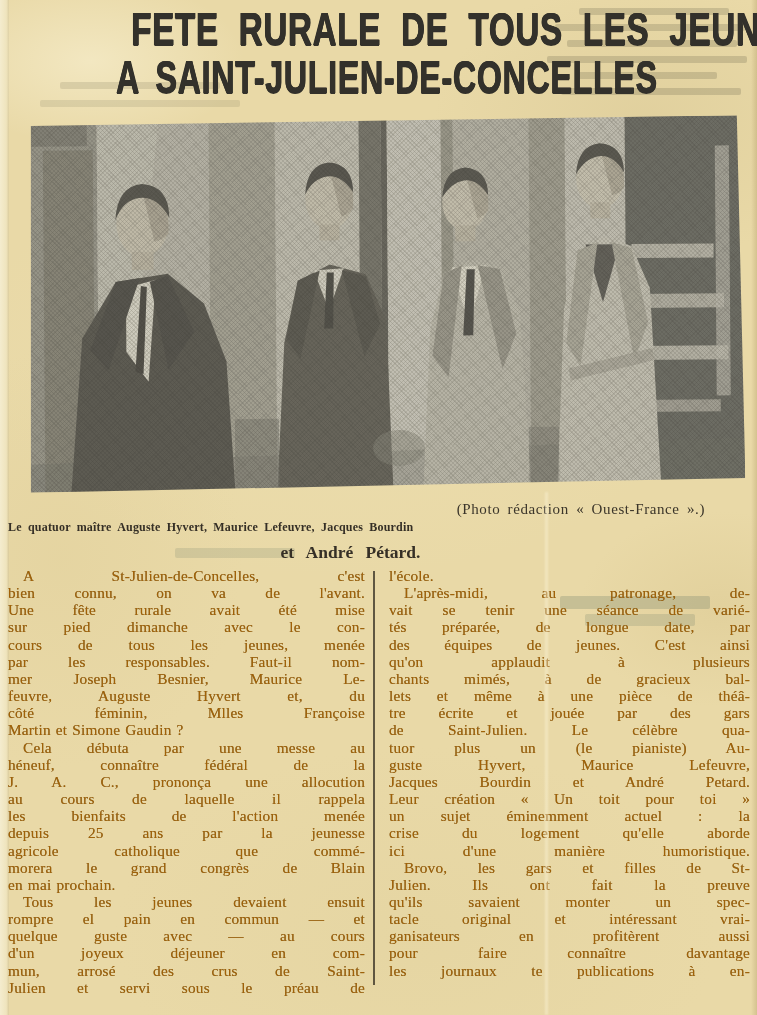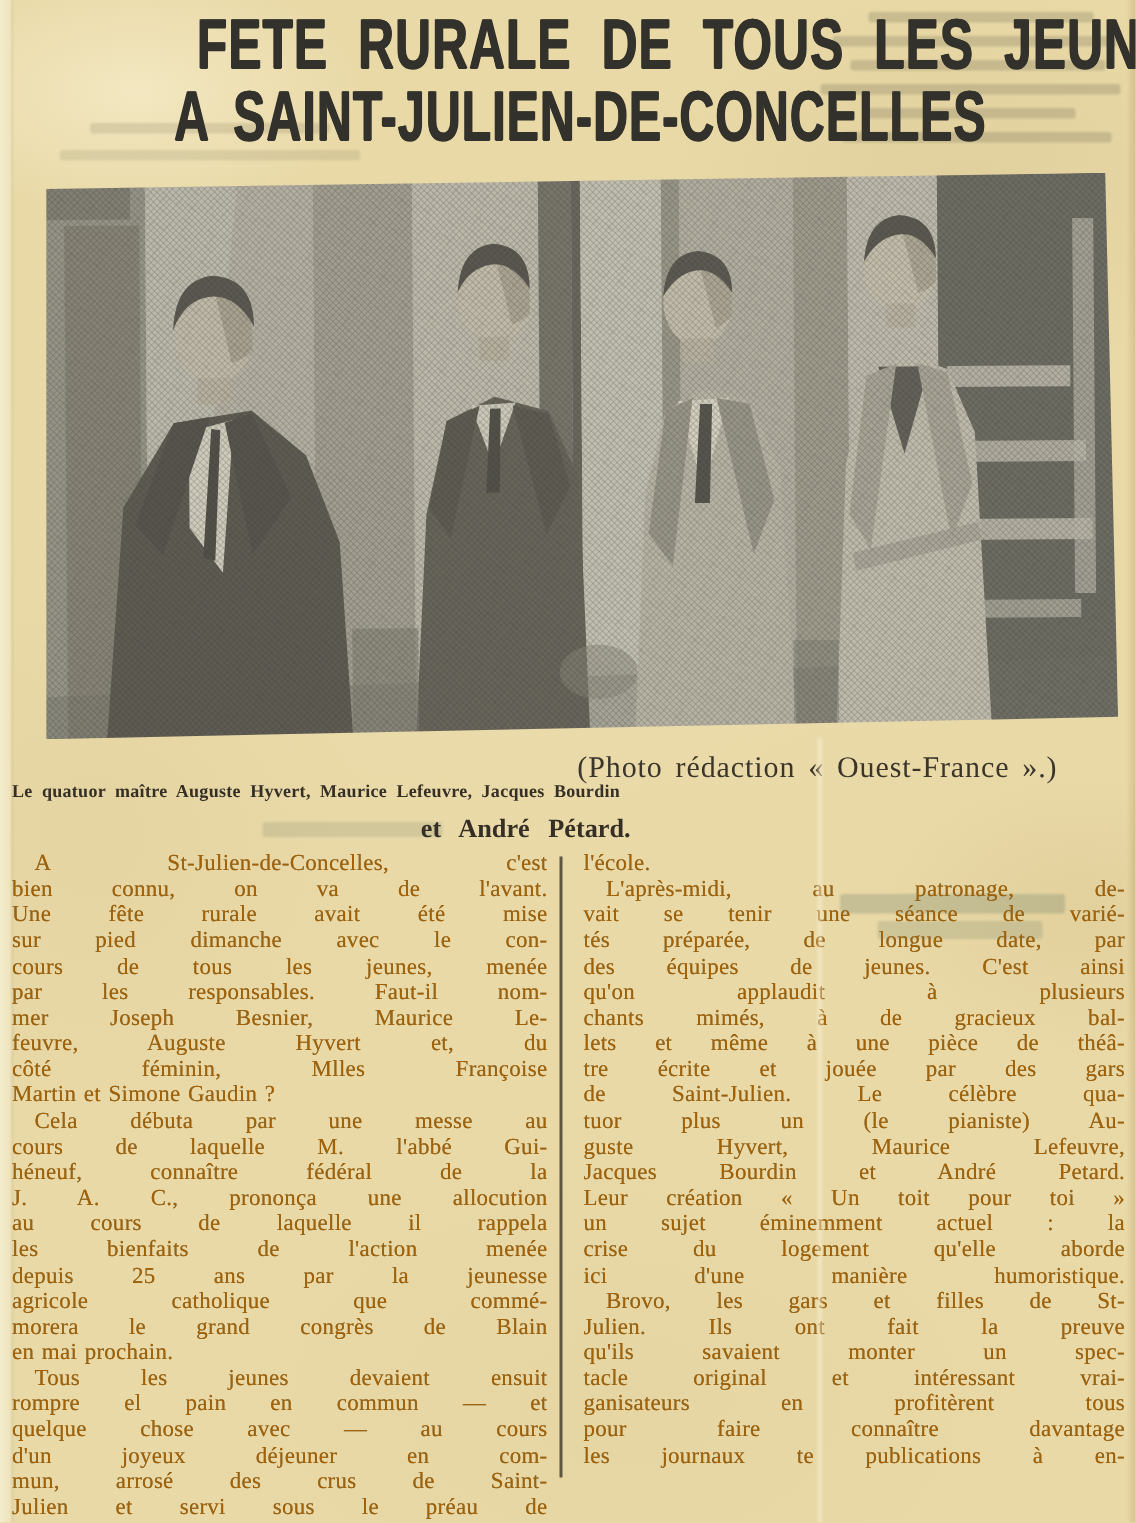--- a/index.html
+++ b/index.html
@@ -68,21 +68,21 @@
       repeating-linear-gradient(-45deg, rgba(52,48,36,.26) 0 1px, transparent 1px 3px);
   }
   .photo-tint{
     position:absolute;inset:0;pointer-events:none;
     background:rgba(222,207,150,.20);mix-blend-mode:lighten;
   }
 
   
   .credit{
     position:absolute;top:501px;right:52px;
-    font-size:20px;color:#3b352a;letter-spacing:.6px;word-spacing:3px;
+    font-size:15px;color:#3b352a;letter-spacing:.6px;word-spacing:3px;
   }
   .caption1{
     position:absolute;top:520px;left:8px;width:749px;
     font-size:12px;font-weight:700;color:#352f26;
     letter-spacing:.2px;word-spacing:3px;white-space:nowrap;
   }
   .caption2{
     position:absolute;top:542px;left:0;width:701px;text-align:center;
     font-size:17.5px;font-weight:700;color:#352f26;word-spacing:8px;
   }
@@ -215,32 +215,31 @@
     <div class="bl">bien connu, on va de l'avant.</div>
     <div class="bl">Une fête rurale avait été mise</div>
     <div class="bl">sur pied dimanche avec le con-</div>
     <div class="bl">cours de tous les jeunes, menée</div>
     <div class="bl">par les responsables. Faut-il nom-</div>
     <div class="bl">mer Joseph Besnier, Maurice Le-</div>
     <div class="bl">feuvre, Auguste Hyvert et, du</div>
     <div class="bl">côté féminin, Mlles Françoise</div>
     <div class="bl flush">Martin et Simone Gaudin ?</div>
     <div class="bl ind">Cela débuta par une messe au</div>
-    <div class="bl">cours de laquelle M. l'abbé Gui-</div>
     <div class="bl">héneuf, connaître fédéral de la</div>
     <div class="bl">J. A. C., prononça une allocution</div>
     <div class="bl">au cours de laquelle il rappela</div>
     <div class="bl">les bienfaits de l'action menée</div>
     <div class="bl">depuis 25 ans par la jeunesse</div>
     <div class="bl">agricole catholique que commé-</div>
     <div class="bl">morera le grand congrès de Blain</div>
     <div class="bl flush">en mai prochain.</div>
     <div class="bl ind">Tous les jeunes devaient ensuit</div>
     <div class="bl">rompre el pain en commun — et</div>
-    <div class="bl">quelque chose avec — au cours</div>
+    <div class="bl">quelque guste avec — au cours</div>
     <div class="bl">d'un joyeux déjeuner en com-</div>
     <div class="bl">mun, arrosé des crus de Saint-</div>
     <div class="bl">Julien et servi sous le préau de</div>
   </div>
 <div class="col col-right">
     <div class="bl flush">l'école.</div>
     <div class="bl ind">L'après-midi, au patronage, de-</div>
     <div class="bl">vait se tenir une séance de varié-</div>
     <div class="bl">tés préparée, de longue date, par</div>
     <div class="bl">des équipes de jeunes. C'est ainsi</div>
@@ -253,18 +252,18 @@
     <div class="bl">guste Hyvert, Maurice Lefeuvre,</div>
     <div class="bl">Jacques Bourdin et André Petard.</div>
     <div class="bl">Leur création « Un toit pour toi »</div>
     <div class="bl">un sujet éminemment actuel : la</div>
     <div class="bl">crise du logement qu'elle aborde</div>
     <div class="bl">ici d'une manière humoristique.</div>
     <div class="bl ind">Brovo, les gars et filles de St-</div>
     <div class="bl">Julien. Ils ont fait la preuve</div>
     <div class="bl">qu'ils savaient monter un spec-</div>
     <div class="bl">tacle original et intéressant vrai-</div>
-    <div class="bl">ganisateurs en profitèrent tous</div>
+    <div class="bl">ganisateurs en profitèrent aussi</div>
     <div class="bl">pour faire connaître davantage</div>
     <div class="bl">les journaux te publications à en-</div>
   </div>
 
 <div class="crease"></div>
 
 </body></html>

